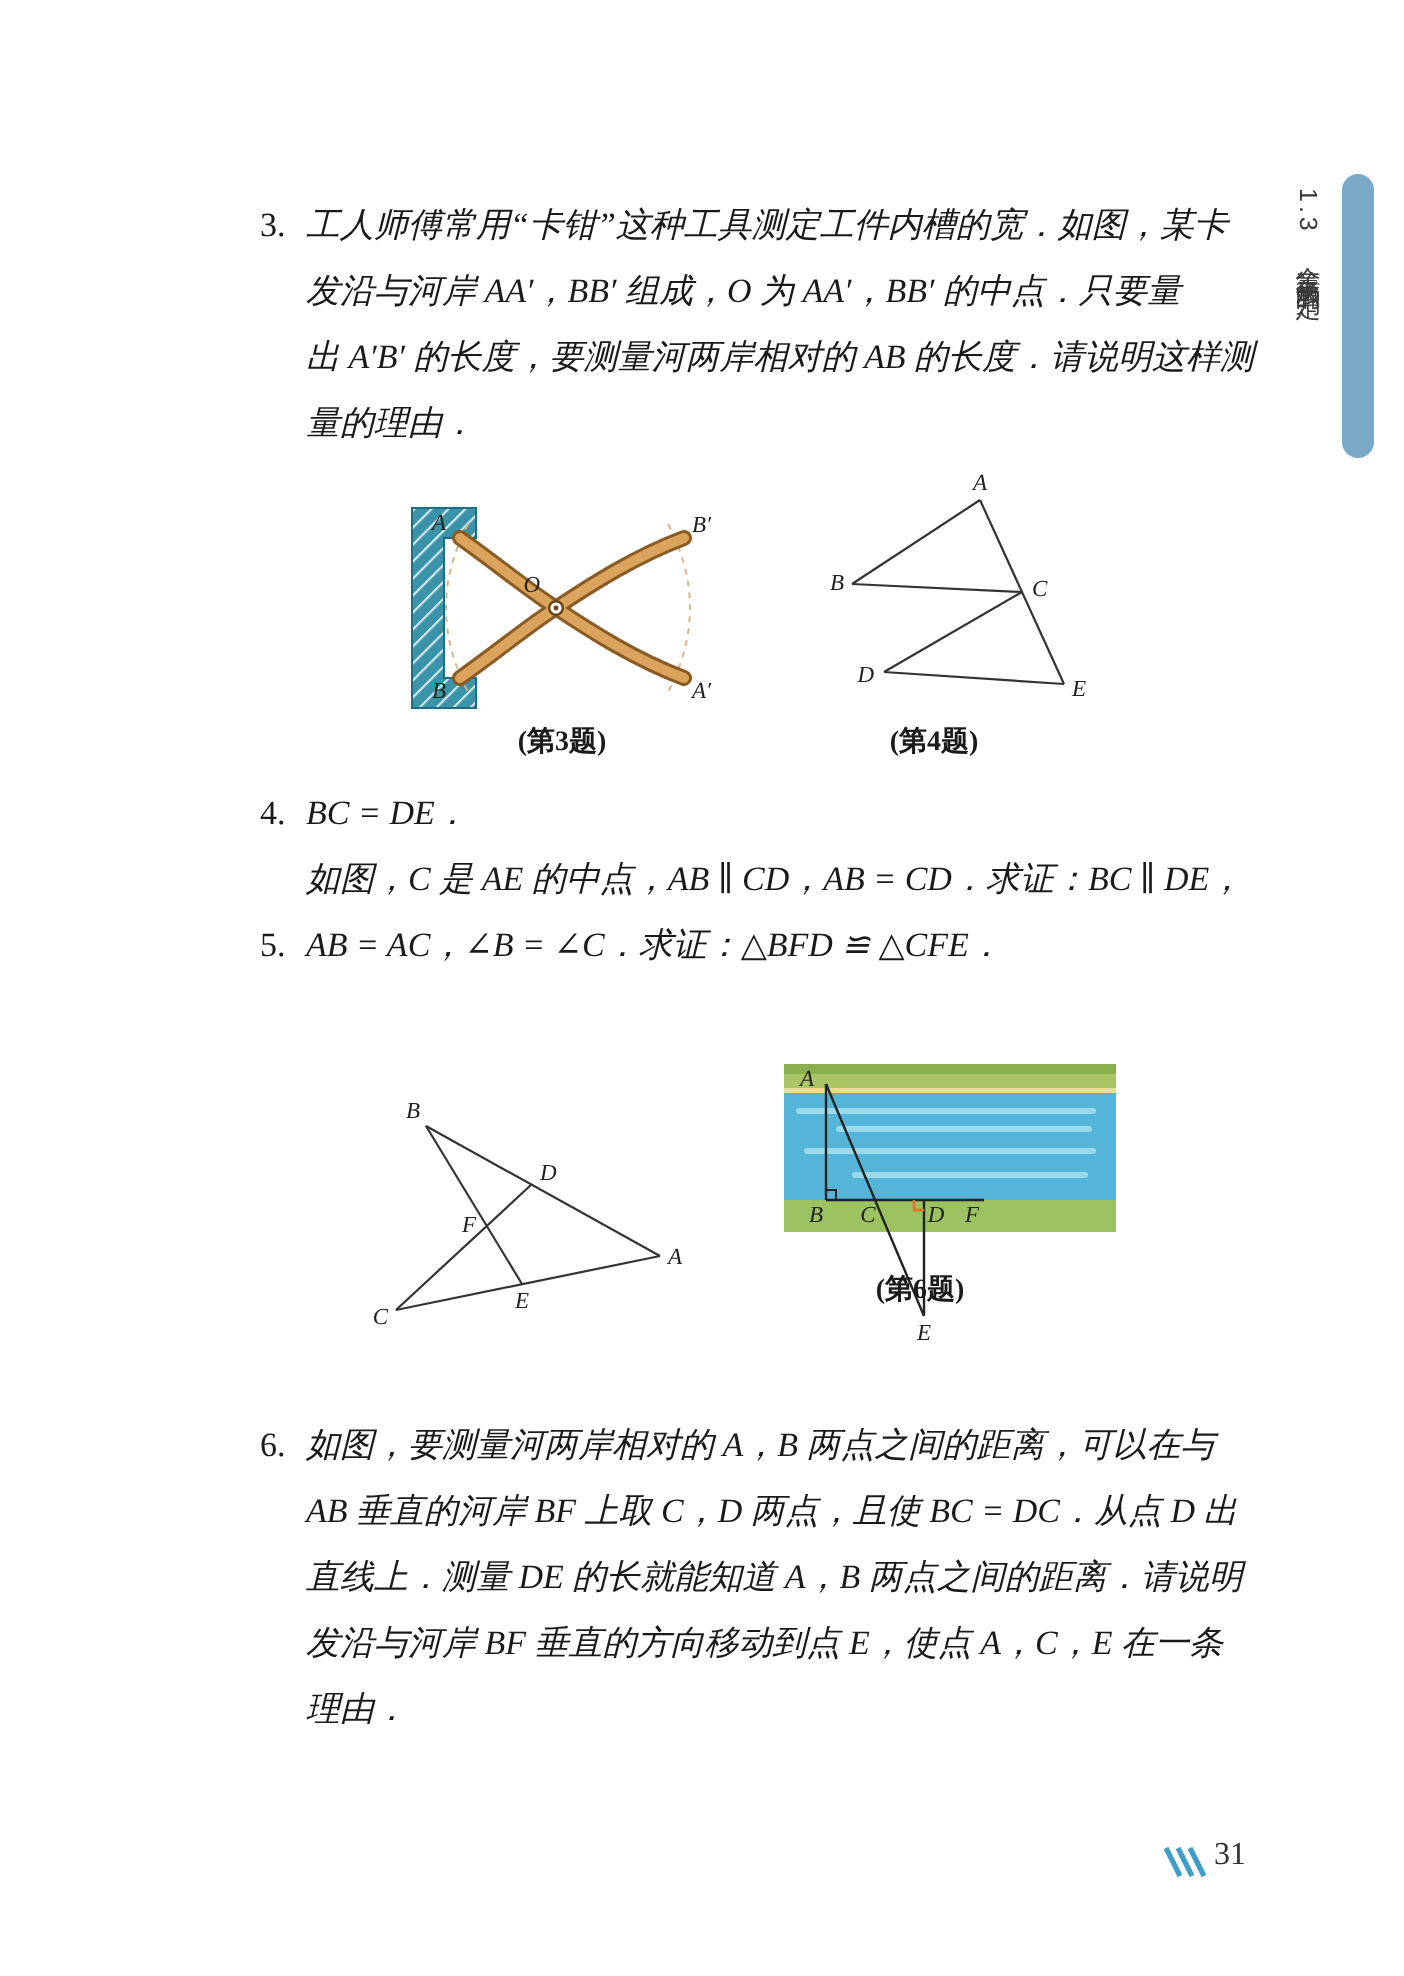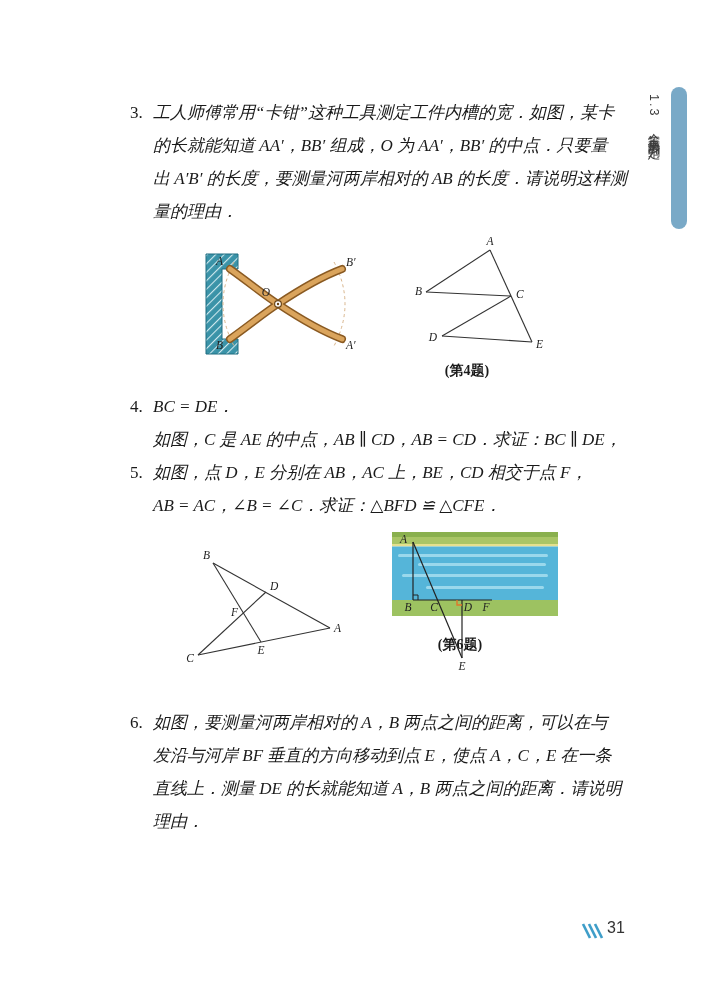--- a/index.html
+++ b/index.html
@@ -44,36 +44,36 @@
   }
   svg text {
     font-family:"Liberation Serif","DejaVu Serif",serif;
     font-style:italic; font-size:11.5px; fill:#222222;
   }
 
   
   .page-number {
     position:absolute; left:607px; top:919px;
     font-size:16px; color:#333333;
-    font-family:Liberation Sans, sans-serif;
+    font-family:Liberation Serif, serif;
   }
   .page-marker { position:absolute; left:580px; top:922px; }
 </style>
 </head>
 <body>
 
 <div class="page">
 
   <div class="side-tab-text">1.3 全等三角形的判定</div>
   <div class="side-tab-bar"></div>
 
   <div class="problem" style="top:96px">
     <span class="num">3.</span>
     <div class="line">工人师傅常用“卡钳”这种工具测定工件内槽的宽．如图，某卡</div>
-    <div class="line">的长就能知道 AA′，BB′ 组成，O 为 AA′，BB′ 的中点．只要量</div>
+    <div class="line">发沿与河岸 AA′，BB′ 组成，O 为 AA′，BB′ 的中点．只要量</div>
     <div class="line">出 A′B′ 的长度，要测量河两岸相对的 AB 的长度．请说明这样测</div>
     <div class="line">量的理由．</div>
   </div>
 
   <svg class="fig" style="left:196px; top:248px" width="170" height="112" viewBox="0 0 170 112">
     <defs>
       <pattern id="hatch" patternUnits="userSpaceOnUse" width="6" height="6" patternTransform="rotate(45)">
         <rect width="6" height="6" fill="#3a93a8"></rect>
         <line x1="0" y1="0" x2="0" y2="6" stroke="#cfe9ee" stroke-width="2.2"></line>
       </pattern>
@@ -86,20 +86,21 @@
     <path d="M34 21 C 55 36, 68 47, 82 56 C 100 68, 122 82, 146 91" fill="none" stroke="#daa45c" stroke-width="5" stroke-linecap="round"></path>
     <path d="M34 91 C 55 76, 68 65, 82 56 C 100 44, 122 30, 146 21" fill="none" stroke="#daa45c" stroke-width="5" stroke-linecap="round"></path>
     <circle cx="82" cy="56" r="3.4" fill="#ffffff" stroke="#6b4516" stroke-width="1.2"></circle>
     <circle cx="82" cy="56" r="1.2" fill="#6b4516"></circle>
     <text x="27" y="17" text-anchor="end">A</text>
     <text x="27" y="101" text-anchor="end">B</text>
     <text x="74" y="48" text-anchor="end">O</text>
     <text x="150" y="18" text-anchor="start">B′</text>
     <text x="150" y="101" text-anchor="start">A′</text>
   </svg>
+  <div class="fig-caption" style="left:196px; top:362px; width:170px">(第3题)</div>
 
   <svg class="fig" style="left:412px; top:236px" width="134" height="120" viewBox="0 0 134 120">
     <g stroke="#333333" stroke-width="1.1">
       <line x1="78" y1="14" x2="14" y2="56"></line>
       <line x1="14" y1="56" x2="99" y2="60"></line>
       <line x1="78" y1="14" x2="120" y2="106"></line>
       <line x1="99" y1="60" x2="30" y2="100"></line>
       <line x1="30" y1="100" x2="120" y2="106"></line>
     </g>
     <text x="78" y="9" text-anchor="middle">A</text>
@@ -111,21 +112,20 @@
   <div class="fig-caption" style="left:400px; top:362px; width:134px">(第4题)</div>
 
   <div class="problem" style="top:390px">
     <span class="num">4.</span>
     <div class="line">BC = DE．</div>
     <div class="line">如图，C 是 AE 的中点，AB ∥ CD，AB = CD．求证：BC ∥ DE，</div>
   </div>
 
   <div class="problem" style="top:456px">
     <span class="num">5.</span>
-    <div class="line">如图，点 D，E 分别在 AB，AC 上，BE，CD 相交于点 F，</div>
     <div class="line">AB = AC，∠B = ∠C．求证：△BFD ≌ △CFE．</div>
   </div>
 
   <svg class="fig" style="left:183px; top:548px" width="160" height="122" viewBox="0 0 160 122">
     <g stroke="#333333" stroke-width="1.1">
       <line x1="30" y1="15" x2="147" y2="80"></line>
       <line x1="15" y1="107" x2="147" y2="80"></line>
       <line x1="30" y1="15" x2="78" y2="94"></line>
       <line x1="15" y1="107" x2="83" y2="44"></line>
     </g>
@@ -162,22 +162,23 @@
     <text x="44" y="81" text-anchor="middle">C</text>
     <text x="78" y="81" text-anchor="middle">D</text>
     <text x="96" y="81" text-anchor="middle">F</text>
     <text x="72" y="140" text-anchor="middle">E</text>
   </svg>
   <div class="fig-caption" style="left:385px; top:636px; width:150px">(第6题)</div>
 
   <div class="problem" style="top:706px">
     <span class="num">6.</span>
     <div class="line">如图，要测量河两岸相对的 A，B 两点之间的距离，可以在与</div>
+    <div class="line">AB 垂直的河岸 BF 上取 C，D 两点，且使 BC = DC．从点 D 出</div>
+    <div class="line">直线上．测量 DE 的长就能知道 A，B 两点之间的距离．请说明</div>
     <div class="line">发沿与河岸 BF 垂直的方向移动到点 E，使点 A，C，E 在一条</div>
-    <div class="line">直线上．测量 DE 的长就能知道 A，B 两点之间的距离．请说明</div>
     <div class="line">理由．</div>
   </div>
 
   <svg class="page-marker" width="24" height="18" viewBox="0 0 24 18">
     <g stroke="#3f9ec9" stroke-width="2.6">
       <line x1="3" y1="2" x2="10" y2="16"></line>
       <line x1="9" y1="2" x2="16" y2="16"></line>
       <line x1="15" y1="2" x2="22" y2="16"></line>
     </g>
   </svg>

